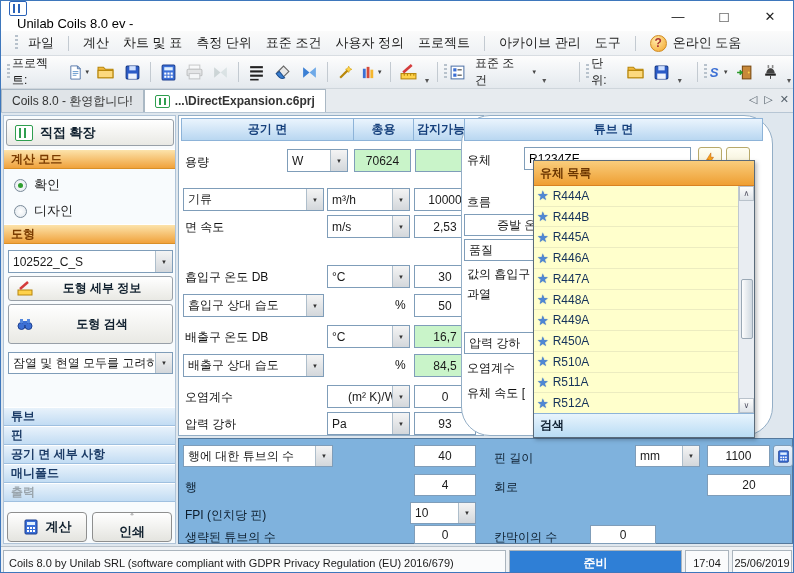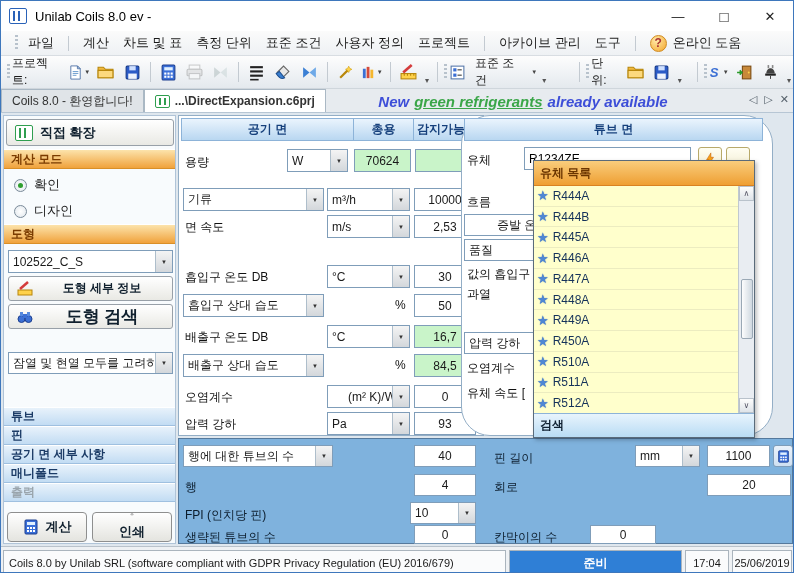--- a/index.html
+++ b/index.html
@@ -1,20 +1,20 @@
 <!DOCTYPE html>
 <html><head>
 <meta charset="utf-8">
 <style>
   html,body{margin:0;padding:0;background:#9db6cc;}
   *{box-sizing:border-box;}
   .win{position:relative;width:794px;height:573px;background:#f0f0f0;border:1px solid #3e77bc;
        font-family:"Liberation Sans","DejaVu Sans",sans-serif;font-size:12px;color:#1a1a1a;overflow:hidden;}
   
-  .titlebar{position:absolute;left:0;top:0;width:100%;height:30px;background:#ffffff;display:flex;align-items:center;padding-left:8px;}
+  .titlebar{position:absolute;left:0;top:0;width:100%;height:30px;background:#ffffff;display:flex;padding-left:8px;flex-direction:column;}
   .title-text{margin-left:8px;font-size:13px;color:#000;}
   .wc{position:absolute;right:0;top:0;height:30px;display:flex;}
   .wc span{width:46px;height:30px;display:flex;align-items:center;justify-content:center;font-size:13px;color:#222;}
   
   .bars{display:inline-block;width:18px;height:16px;background:#fff;border:1px solid #2a62b8;border-radius:2px;padding:2px 3px;}
   .bars i{display:block;height:100%;background:repeating-linear-gradient(90deg,#2a62b8 0 2px,rgba(0,0,0,0) 2px 5px);}
   .bars.green{border-color:#2f9e4f;}
   .bars.green i{background:repeating-linear-gradient(90deg,#2f9e4f 0 2px,rgba(0,0,0,0) 2px 5px);}
   
   .menubar{position:absolute;left:0;top:30px;width:100%;height:25px;background:linear-gradient(#fbfbfb,#eef1f4);
@@ -295,25 +295,20 @@
   <div class="tabbar">
     <div class="tab">
       <span>Coils 8.0 - 환영합니다!</span>
     </div>
     <div class="tab active">
       <span class="bars green" style="width:15px;height:13px;">
           <i></i>
         </span>
       <span>...\DirectExpansion.c6prj</span>
     </div>
-    <div class="news">
-      <span class="blue">New</span>
-      <span class="green">green refrigerants</span>
-      <span class="blue">already available</span>
-    </div>
     <div class="tabnav">
       <span>◁</span>
       <span>▷</span>
       <span>✕</span>
     </div>
   </div>
 
   <div class="mainbg"></div>
 
   <div class="sidebar">
@@ -341,21 +336,21 @@
       <span class="ddt">102522_C_S</span>
       <span class="ddb">▼</span>
     </div>
     <div class="sb-btn" style="left:4px;top:160px;width:165px;height:25px;font-size:12px;">
       <svg viewBox="0 0 16 16" width="16" height="16">
           <rect x="1" y="9" width="14" height="5" fill="#ffd24a" stroke="#b8860b"></rect>
           <line x1="3" y1="8" x2="11" y2="1" stroke="#d43b3b" stroke-width="2.5"></line>
         </svg>
       <span style="flex:1;text-align:center;">도형 세부 정보</span>
     </div>
-    <div class="sb-btn" style="left:4px;top:188px;width:165px;height:25px;font-size:17px;">
+    <div class="sb-btn" style="left:4px;top:188px;width:165px;height:40px;font-size:12px;">
       <svg viewBox="0 0 16 16" width="16" height="16">
           <circle cx="4.5" cy="10" r="3.5" fill="#3b6fd4" stroke="#1d3f8f"></circle>
           <circle cx="11.5" cy="10" r="3.5" fill="#3b6fd4" stroke="#1d3f8f"></circle>
           <rect x="6" y="5" width="4" height="4" fill="#3b6fd4"></rect>
           <rect x="3" y="3" width="3" height="4" fill="#5588dd"></rect>
           <rect x="10" y="3" width="3" height="4" fill="#5588dd"></rect>
         </svg>
       <span style="flex:1;text-align:center;">도형 검색</span>
     </div>
     <div class="dd" style="position:absolute;left:4px;top:236px;width:165px;height:22px;">

